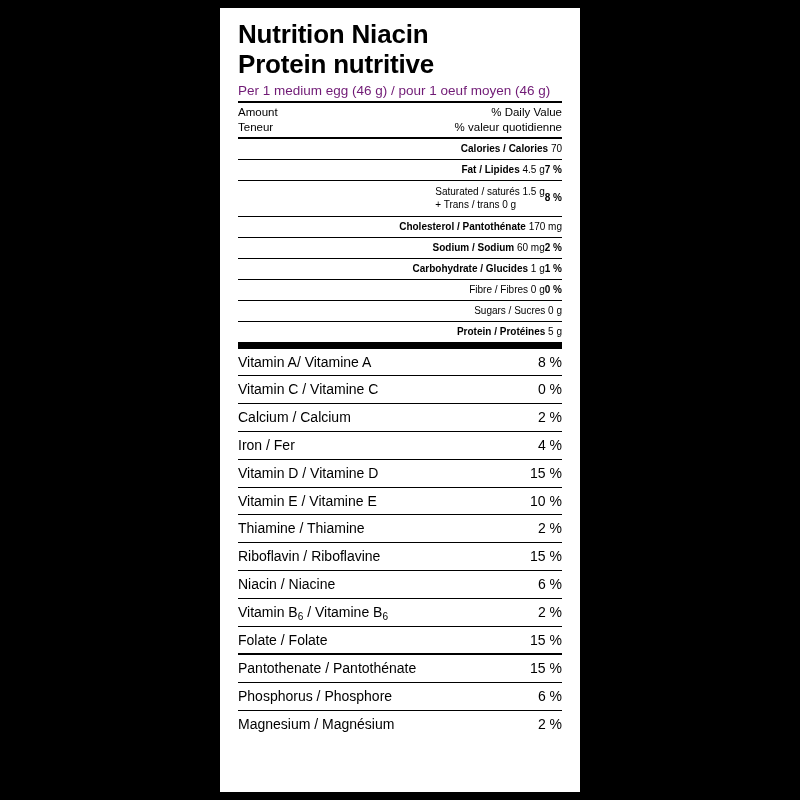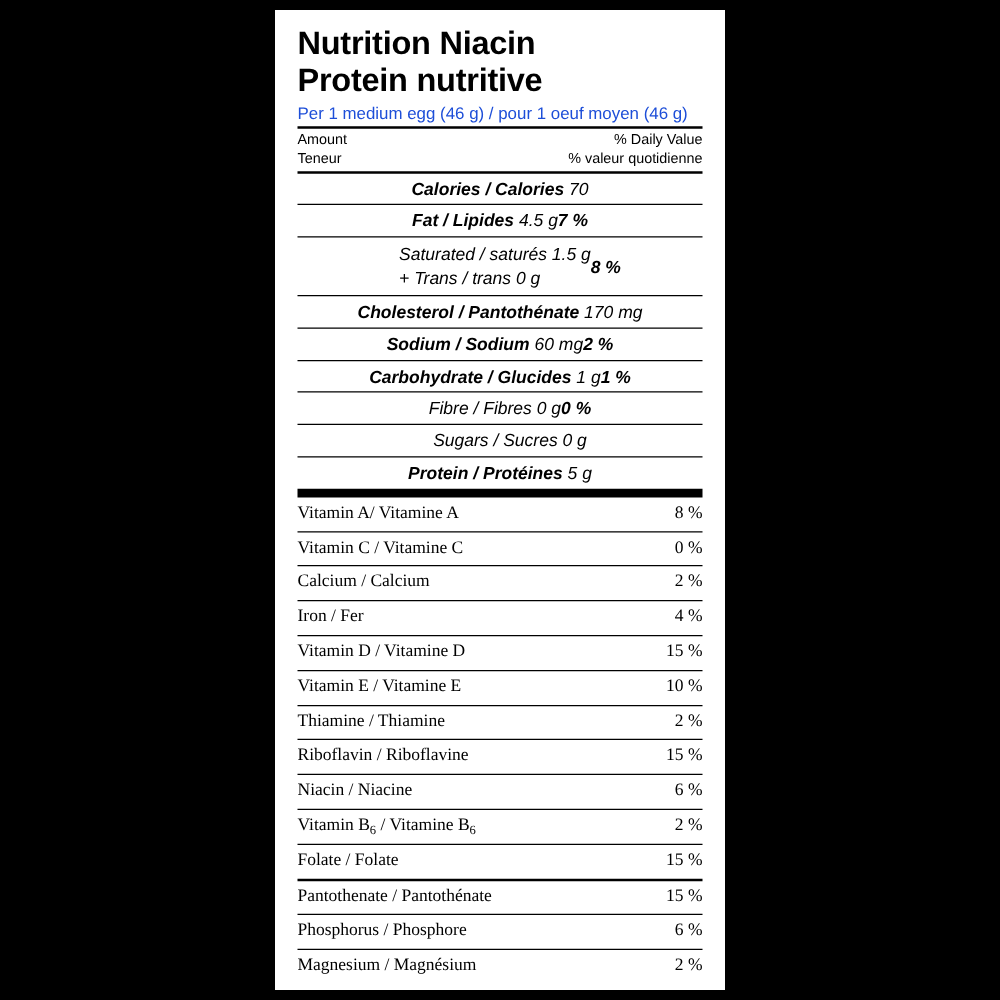--- a/index.html
+++ b/index.html
@@ -31,21 +31,21 @@
   .title-fr {
     font-size: 26px;
     font-weight: bold;
     color: #000;
     line-height: 1.12;
     letter-spacing: -0.2px;
     margin-top: 1px;
   }
   .serving {
     font-size: 13.5px;
-    color: #1d4ed8;
+    color: #701a75;
     margin-top: 4px;
     margin-bottom: 3px;
     white-space: nowrap;
   }
   .rule-thin { border-bottom: 1px solid #000; }
   .rule-med  { border-bottom: 2px solid #000; }
   .rule-thick{ border-bottom: 7px solid #000; }
 
   .hdr {
     display: flex;
@@ -53,26 +53,25 @@
     align-items: flex-start;
     font-size: 11.5px;
     padding: 2px 0 2px 0;
     line-height: 1.28;
   }
   .hdr .left span, .hdr .right span { display: block; }
   .hdr .right { text-align: right; }
 
   .row {
     display: flex;
-    justify-content: center;
+    justify-content: flex-end;
     align-items: baseline;
-    font-size: 14px;
+    font-size: 10px;
     padding: 4px 0 4px 0;
     line-height: 1.2;
-    font-style: italic;
   }
   .row .lbl { white-space: nowrap; }
   .row .val { white-space: nowrap; text-align: right; }
   .bold { font-weight: bold; }
   .indent { padding-left: 16px; }
   .two-line .lbl { line-height: 1.35; }
   .two-line .val { align-self: center; }
   .two-line { align-items: center; }
   sub {
     font-size: 0.72em;
@@ -80,21 +79,20 @@
     position: relative;
     top: 3px;
   }
   .vit-row {
     display: flex;
     justify-content: space-between;
     align-items: baseline;
     font-size: 14px;
     padding: 5px 0 5px 0;
     line-height: 1.2;
-    font-family: Liberation Serif, serif;
   }
 </style>
 </head>
 <body>
 
 <div id="panel">
 
   <div class="title-en">Nutrition Niacin</div>
   <div class="title-fr">Protein nutritive</div>
   <div class="serving">Per 1 medium egg (46 g) / pour 1 oeuf moyen (46 g)</div>

